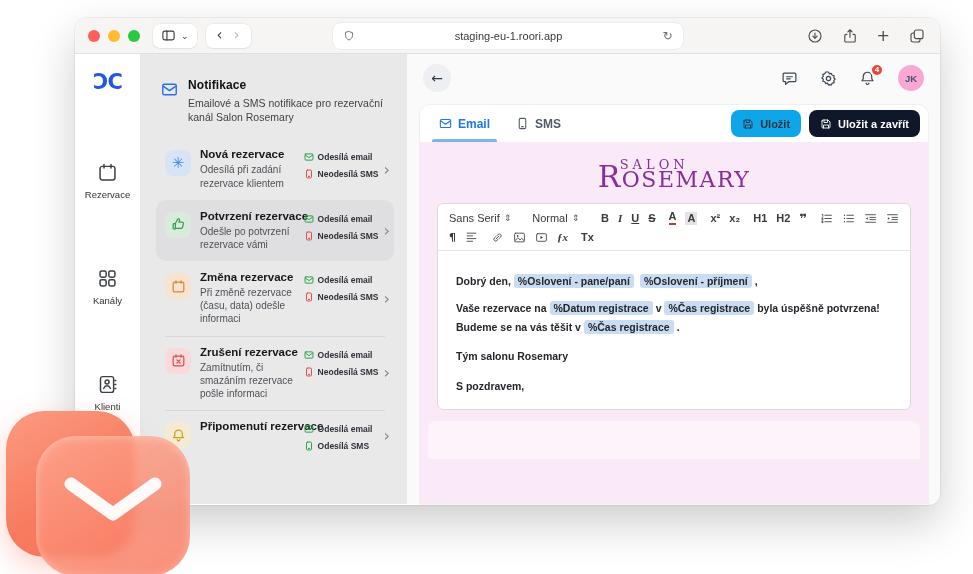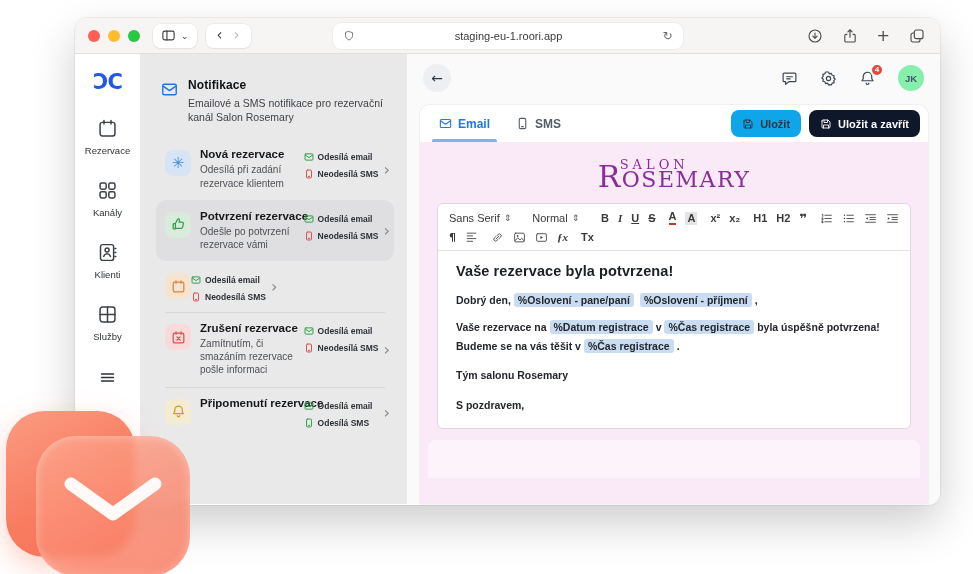--- a/index.html
+++ b/index.html
@@ -25,21 +25,21 @@
             background:#fff; border-radius:8px; box-shadow:0 0 0 .5px rgba(0,0,0,.07);
             display:flex; align-items:center; padding:0 10px; }
   .urlbar .domain { flex:1; text-align:center; font-size:11px; color:#3a3a3a; }
   .urlbar .refresh { font-size:12px; color:#6b6b6b; }
   .tb-icons { margin-left:auto; display:flex; align-items:center; gap:19px; color:#4c4c4c; padding-right:2px; }
 
   
   .app { display:flex; height:450px; }
 
   
-  .sidebar { width:65px; background:#fff; display:flex; flex-direction:column; align-items:center; padding-top:16px; flex:none; }
+  .sidebar { width:65px; background:#fff; display:flex; flex-direction:column; align-items:center; padding-top:16px; flex:none;gap:44px; }
   .logo { font-family:"DejaVu Sans",sans-serif; font-weight:800; font-size:21px; letter-spacing:-1px; color:#2257e7; }
   .nav-item { margin-top:24px; display:flex; flex-direction:column; align-items:center; gap:6px;
               color:#2e3338; font-size:9.5px; }
   .nav-item svg { width:21px; height:21px; stroke:#3a4046; fill:none; stroke-width:1.7; stroke-linecap:round; stroke-linejoin:round; }
   .burger { margin-top:26px; }
   .burger svg { width:19px; height:19px; stroke:#2e3338; fill:none; stroke-width:2; stroke-linecap:round; }
 
   
   .panel { width:267px; background:#e9e9ea; flex:none; padding:24px 13px 0 16px; }
   .panel-head { display:flex; gap:10px; padding-left:5px; }
@@ -69,21 +69,21 @@
 
   
   .main { flex:1; background:#fafafa; display:flex; flex-direction:column; min-width:0; }
   .main-top { display:flex; align-items:center; padding:10px 16px 0; }
   .circle-btn { width:28px; height:28px; border-radius:50%; background:#edeff2; display:flex; align-items:center; justify-content:center; color:#2f3a47; font-size:14px; }
   .top-icons { margin-left:auto; display:flex; align-items:center; gap:22px; color:#3c4654; }
   .top-icons svg { width:17px; height:17px; stroke:#3c4654; fill:none; stroke-width:1.7; stroke-linecap:round; stroke-linejoin:round; }
   .bell-wrap { position:relative; }
   .badge { position:absolute; top:-7px; right:-8px; min-width:14px; height:14px; border-radius:8px; background:#e8453c;
            color:#fff; font-size:8px; font-weight:800; display:flex; align-items:center; justify-content:center; border:2px solid #fafafa; }
-  .avatar { width:26px; height:26px; border-radius:50%; background:#86efac; color:#44536b; font-size:9.5px; font-weight:700;
+  .avatar { width:26px; height:26px; border-radius:50%; background:#f9a8d4; color:#44536b; font-size:9.5px; font-weight:700;
             display:flex; align-items:center; justify-content:center; }
   .title-row { display:flex; align-items:center; gap:14px; padding:10px 16px 13px; border-bottom:1px solid #e8e8e8; }
   .avatar-lg { width:37px; height:37px; border-radius:50%; background:#dfe5f0; color:#3f4f68; font-size:13px; font-weight:600;
                display:flex; align-items:center; justify-content:center; }
   .page-title { font-size:17px; font-weight:800; color:#14191f; letter-spacing:.1px; }
   .expand-btn { margin-left:auto; width:25px; height:25px; border-radius:50%; background:#edeff2; display:flex; align-items:center; justify-content:center; }
   .expand-btn svg { width:11px; height:11px; stroke:#3f4856; fill:none; stroke-width:1.7; stroke-linecap:round; stroke-linejoin:round; }
 
   
   .card { margin:13px 12px 0 13px; flex:1; display:flex; flex-direction:column; border-radius:10px 10px 0 0; overflow:hidden;
@@ -332,20 +332,24 @@
           <span class="item-chevron glyph">›</span>
         </div>
 
         <div class="item">
           <div class="item-icon ic-orange">
               <svg viewBox="0 0 24 24">
                 <rect x="3.5" y="5" width="17" height="15.5" rx="2.5"></rect>
                 <path d="M8 2.8v4M16 2.8v4"></path>
               </svg>
             </div>
+          <div class="item-text">
+            <div class="item-title">Změna rezervace</div>
+            <div class="item-desc">Při změně rezervace (času, data) odešle informaci</div>
+          </div>
           <div class="item-status">
             <div class="status-line s-green">
                 <span>
                   <svg viewBox="0 0 24 24">
                     <rect x="2.5" y="4.5" width="19" height="15" rx="2"></rect>
                     <path d="M3.5 7.5l8.5 6 8.5-6"></path>
                   </svg>
                 </span>
                 <span>Odesílá email</span>
               </div>
@@ -601,21 +605,20 @@
                         <path d="M10 9.2v5.6l4.8-2.8z" fill="#3f3f3f" stroke="none"></path>
                       </svg>
                     </span>
                   <span class="t-btn ital">ƒx</span>
                 </div>
                 <span class="t-btn">Tx</span>
               </div>
             </div>
 
             <div class="email-body">
-              <h2>Vaše rezervace byla potvrzena!</h2>
               <p><span>Dobrý den,</span><span class="chip">%Oslovení - pane/paní</span><span class="chip">%Oslovení - příjmení</span><span>,</span></p>
               <p><span>Vaše rezervace na</span><span class="chip">%Datum registrace</span><span>v</span><span class="chip">%Čas registrace</span><span>byla úspěšně potvrzena! Budeme se na vás těšit v</span><span class="chip">%Čas registrace</span><span>.</span></p>
               <p class="tight">Tým salonu Rosemary</p>
               <p class="tight">S pozdravem,</p>
             </div>
           </div>
 
           <div class="footer-band">
             
           </div>

